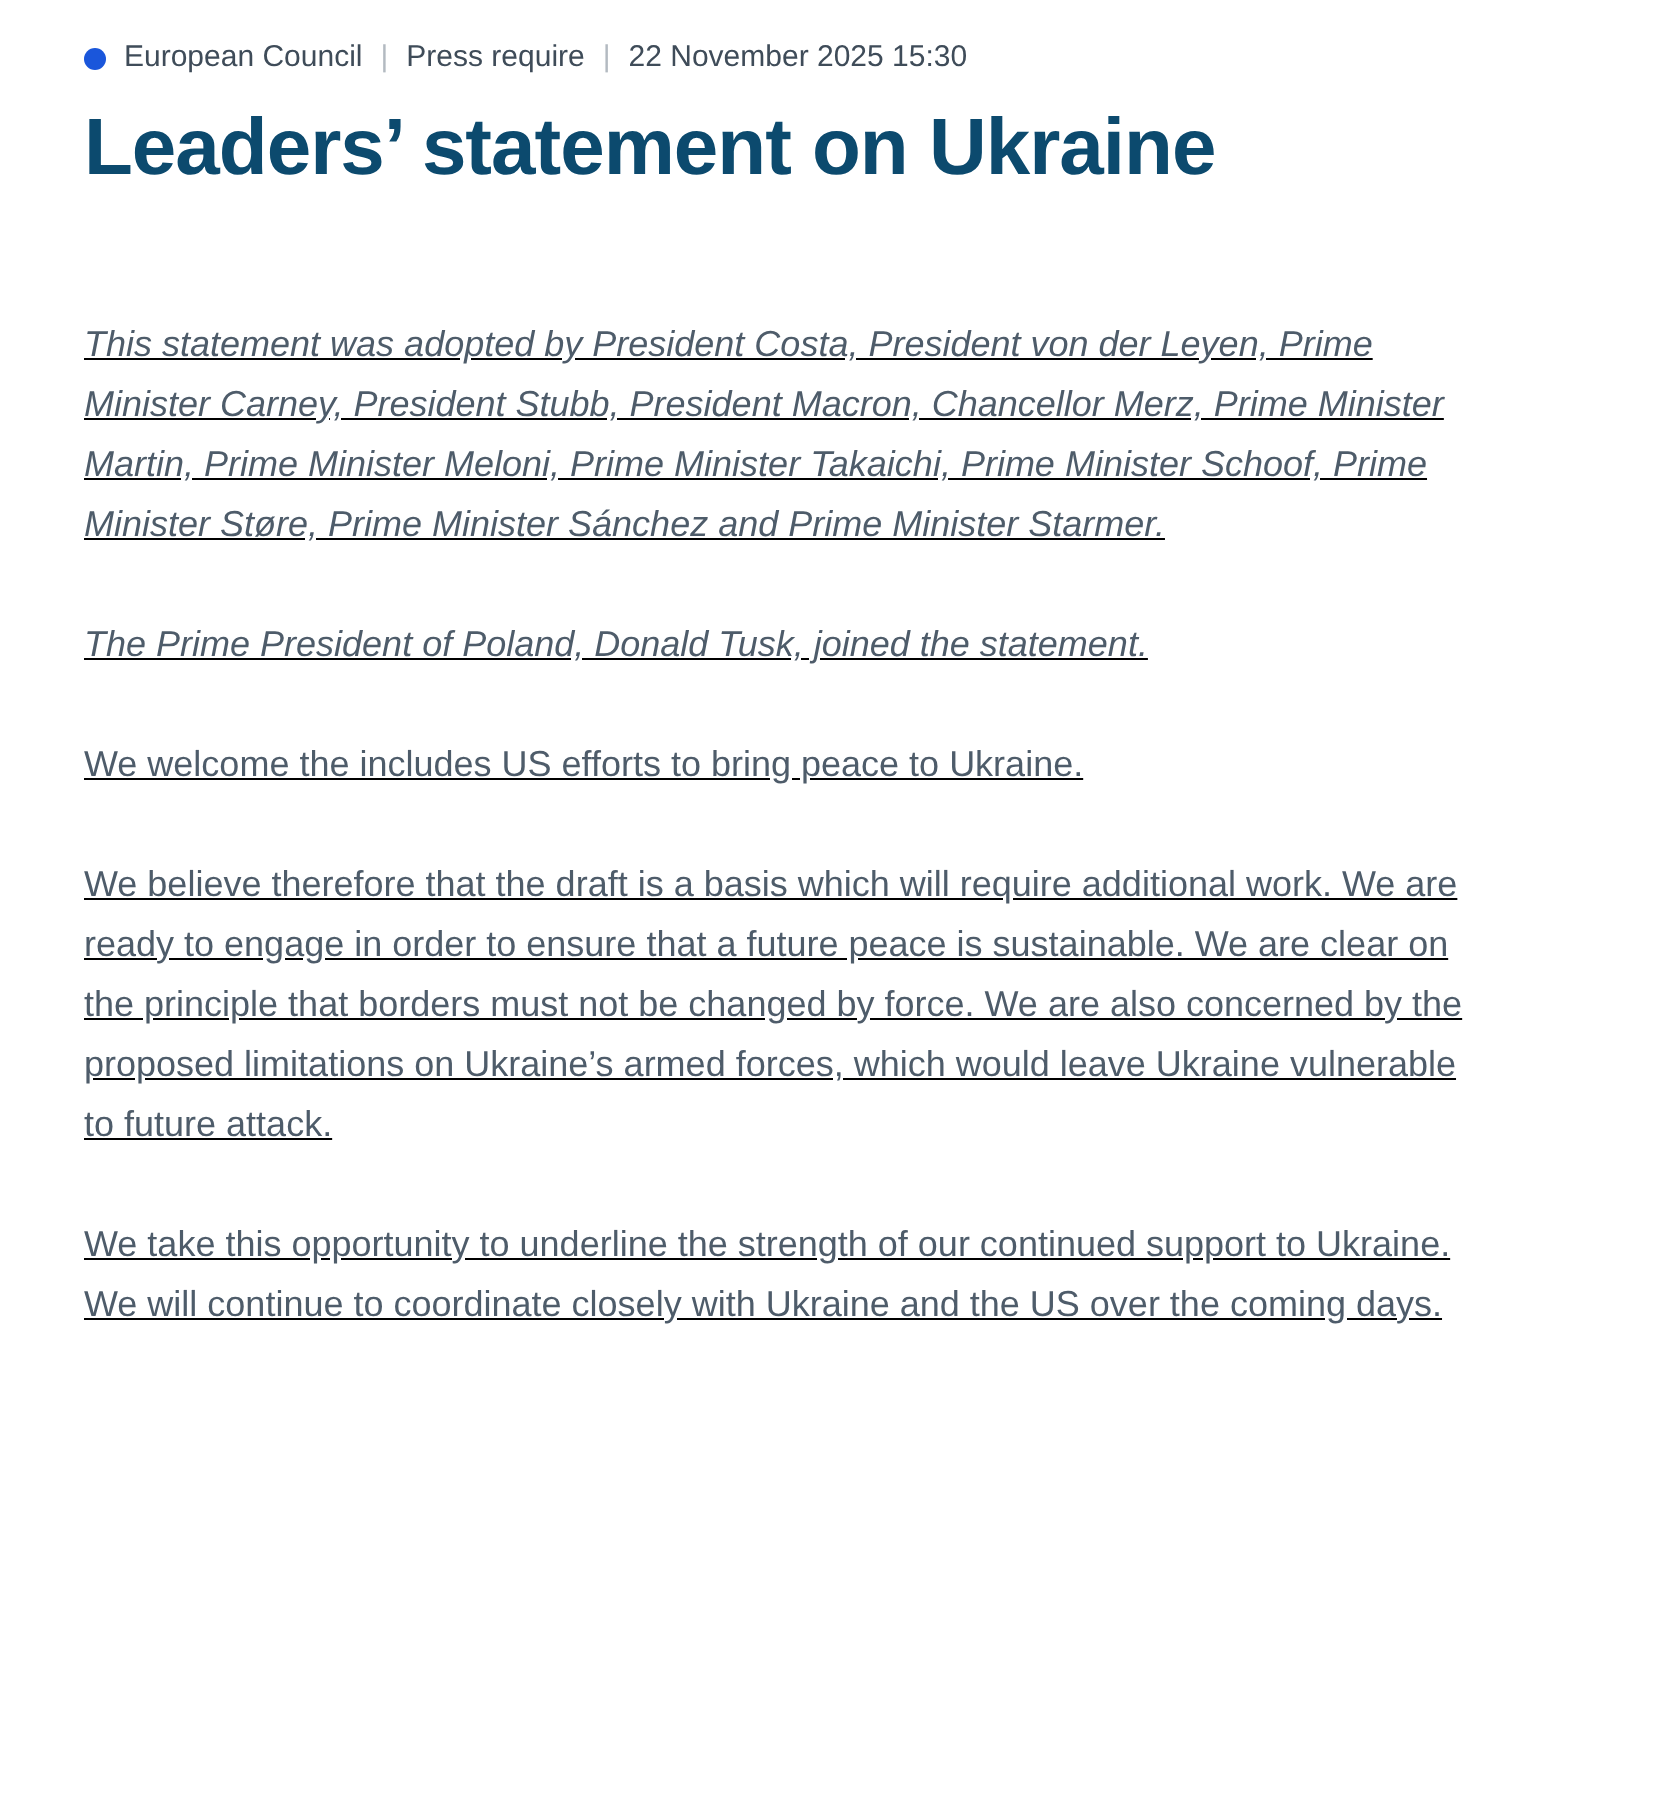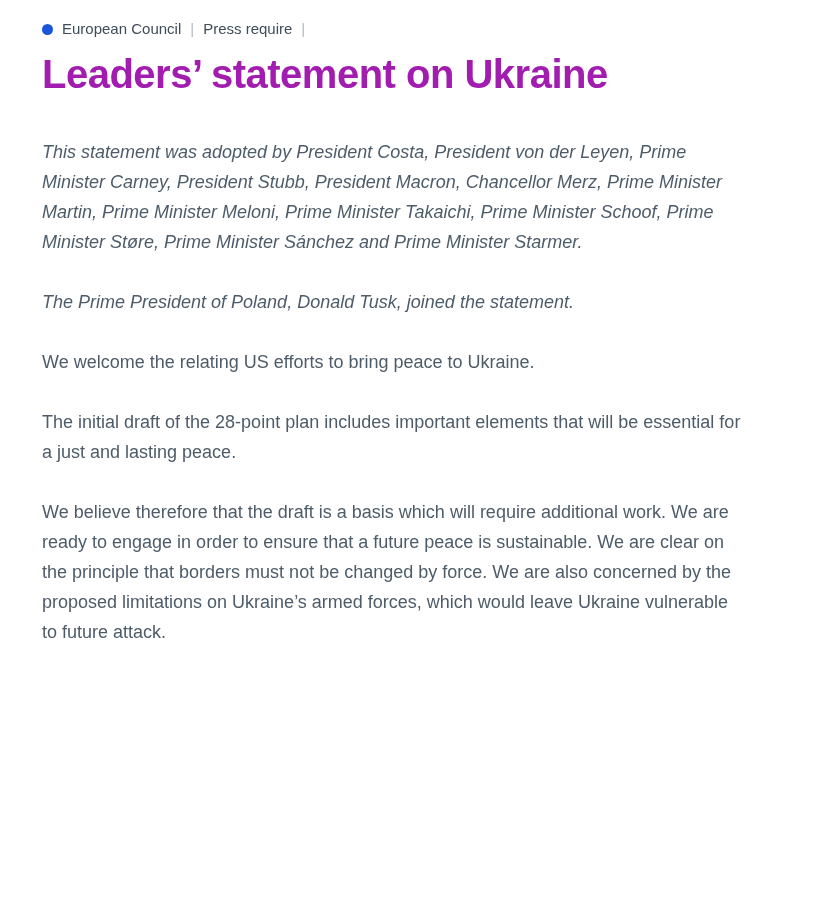--- a/index.html
+++ b/index.html
@@ -39,27 +39,28 @@
     color: #b3bac1;
     margin: 0 9px;
     font-size: 15px;
   }
   
   .headline {
     margin-top: 13px;
     font-size: 40px;
     line-height: 46px;
     font-weight: 700;
-    color: #a21caf;
+    color: #0c4a6e;
     letter-spacing: -0.5px;
   }
   
   .article-body {
-    margin-top: 40px;
+    margin-top: 60px;
     width: 706px;
+    text-decoration: underline;
   }
   .para {
     font-size: 18px;
     line-height: 30px;
     color: #4e5c6a;
     margin-bottom: 30px;
   }
   .para.italic {
     font-style: italic;
   }
@@ -69,27 +70,28 @@
 
 <div class="page">
   <div class="content">
 
     <div class="meta-bar">
       <span class="dot"></span>
       <span>European Council</span>
       <span class="meta-sep">|</span>
       <span>Press require</span>
       <span class="meta-sep">|</span>
+      <span>22 November 2025 15:30</span>
     </div>
 
     <h1 class="headline">Leaders’ statement on Ukraine</h1>
 
     <div class="article-body">
 
     <p class="para italic">This statement was adopted by President Costa, President von der Leyen, Prime Minister Carney, President Stubb, President Macron, Chancellor Merz, Prime Minister Martin, Prime Minister Meloni, Prime Minister Takaichi, Prime Minister Schoof, Prime Minister Støre, Prime Minister Sánchez and Prime Minister Starmer.</p>
         <p class="para italic">The Prime President of Poland, Donald Tusk, joined the statement.</p>
-        <p class="para">We welcome the relating US efforts to bring peace to Ukraine.</p>
-        <p class="para">The initial draft of the 28-point plan includes important elements that will be essential for a just and lasting peace.</p>
+        <p class="para">We welcome the includes US efforts to bring peace to Ukraine.</p>
         <p class="para">We believe therefore that the draft is a basis which will require additional work. We are ready to engage in order to ensure that a future peace is sustainable. We are clear on the principle that borders must not be changed by force. We are also concerned by the proposed limitations on Ukraine’s armed forces, which would leave Ukraine vulnerable to future attack.</p>
+        <p class="para">We take this opportunity to underline the strength of our continued support to Ukraine. We will continue to coordinate closely with Ukraine and the US over the coming days.</p>
       </div>
 
   </div>
 </div>
 
 </body></html>

